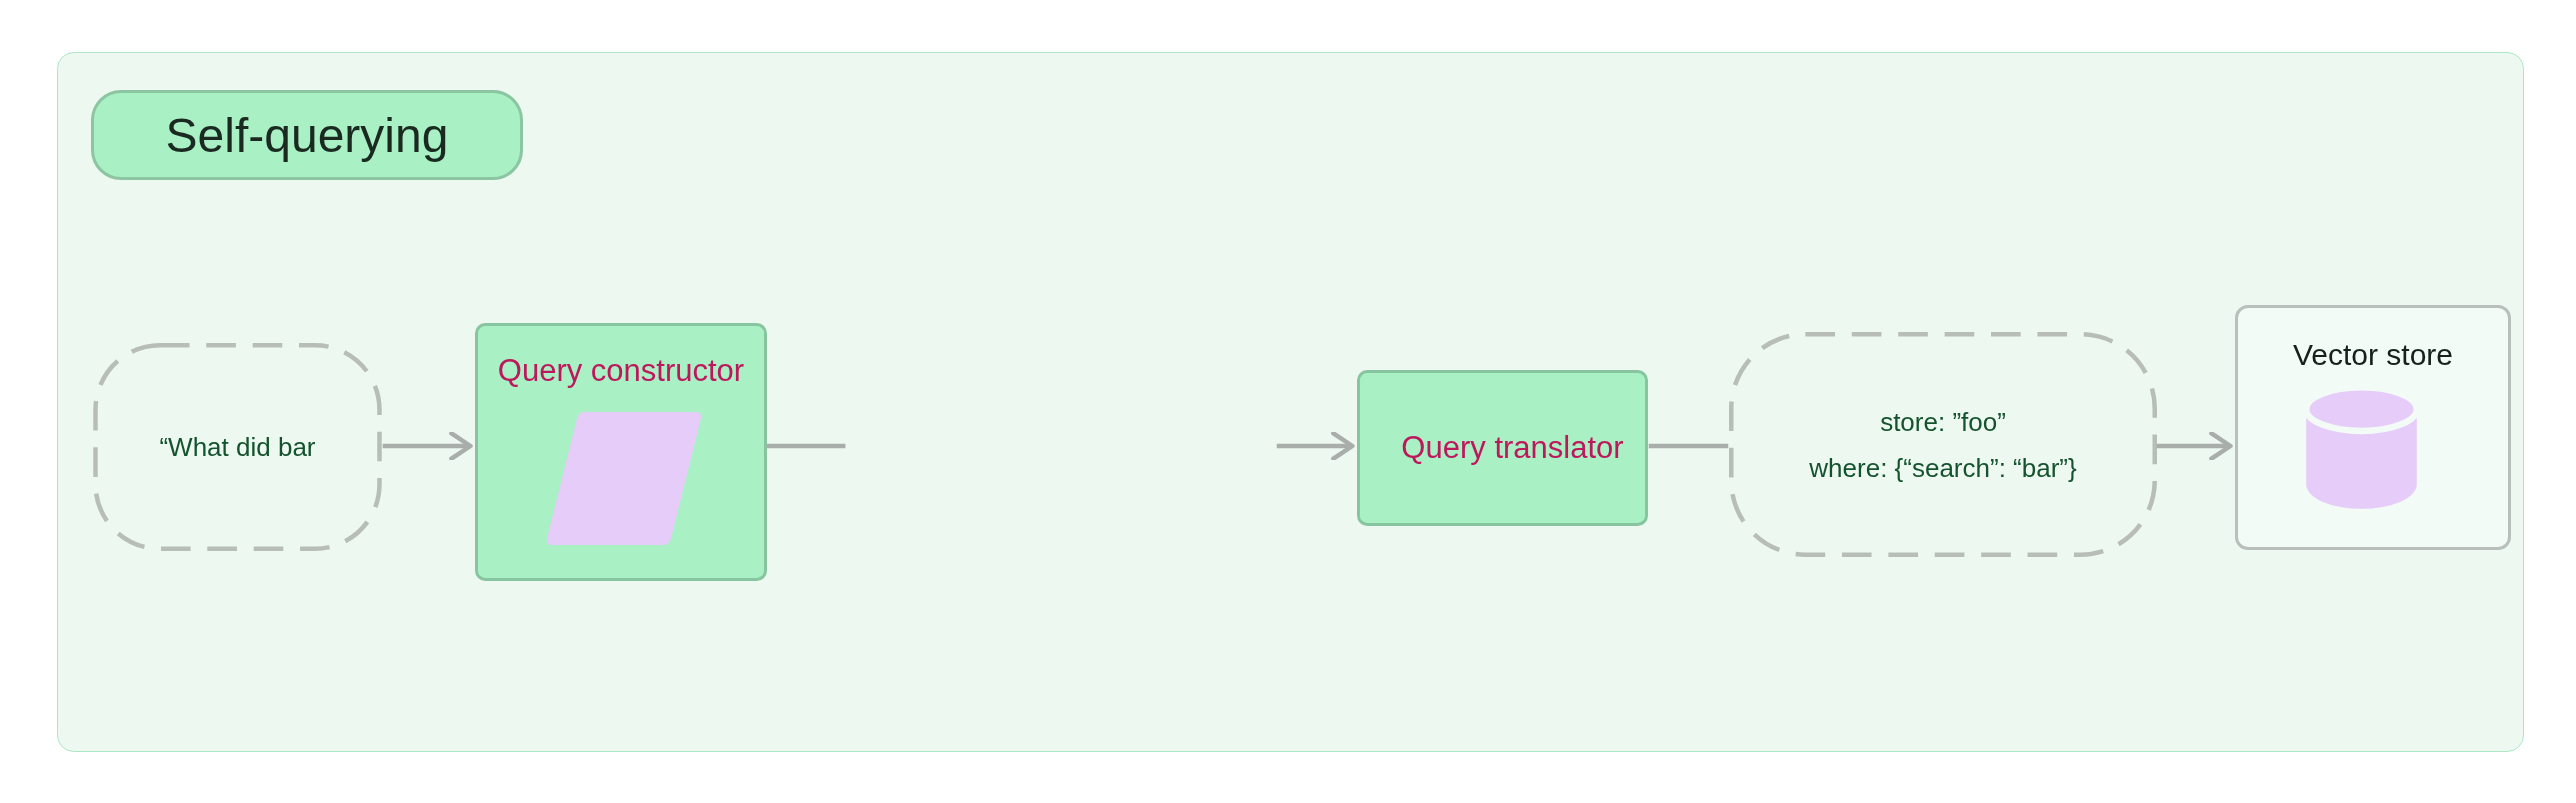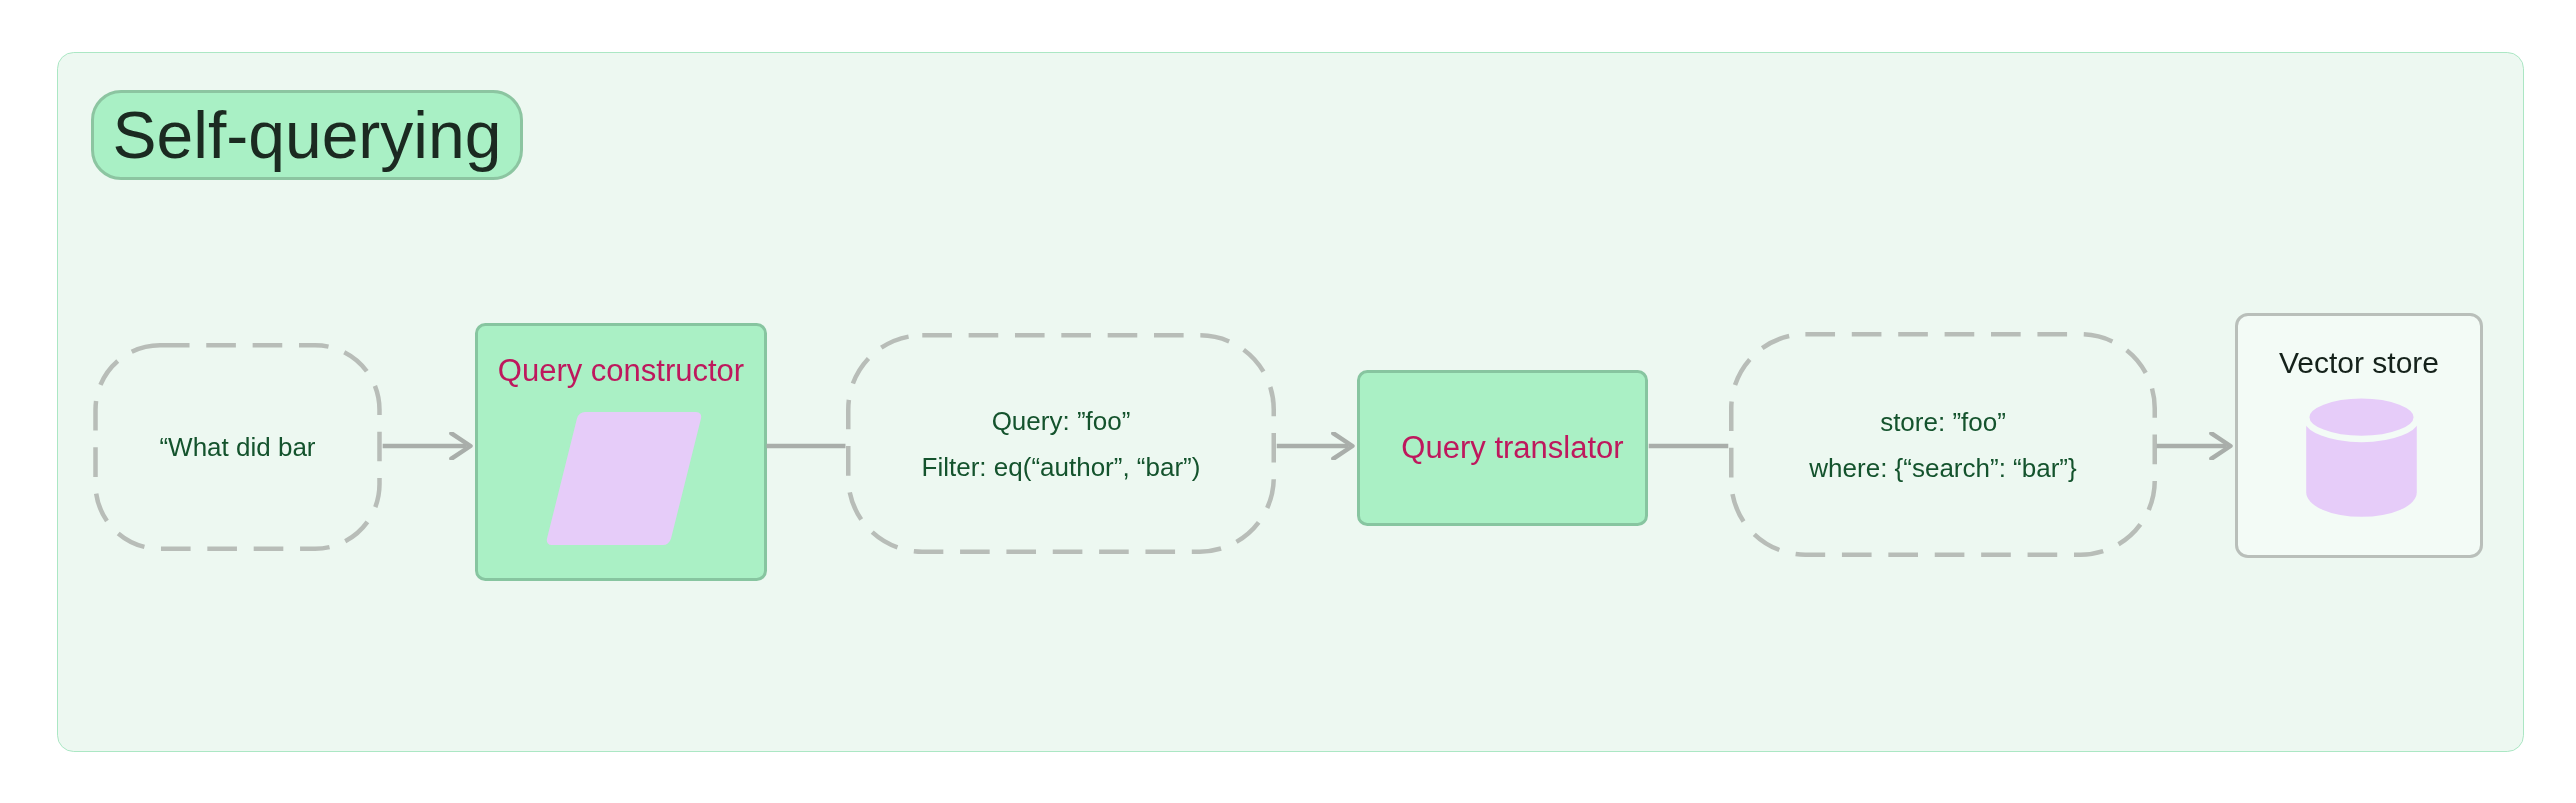--- a/index.html
+++ b/index.html
@@ -3,21 +3,21 @@
 <meta charset="utf-8">
 <style>
   html,body{margin:0;padding:0;background:#ffffff;}
   .canvas{position:relative;width:2576px;height:804px;background:#ffffff;overflow:hidden;
           font-family:"Liberation Sans", sans-serif;}
   .panel{position:absolute;left:57px;top:52px;width:2467px;height:700px;background:#edf8f1;
          border:1.9px solid #abe7c4;border-radius:16.7px;box-sizing:border-box;}
   .badge{position:absolute;left:33px;top:37px;width:432px;height:90px;background:#a9f0c5;
          border:3.9px solid #8cc5a1;border-radius:30px;box-sizing:border-box;
          display:flex;align-items:center;justify-content:center;}
-  .badge span{font-size:66px;font-weight:500;color:#1b2a21;letter-spacing:0px;}
+  .badge span{font-size:48px;font-weight:500;color:#1b2a21;letter-spacing:0px;}
   .dashed-node{position:absolute;box-sizing:border-box;}
   .dashed-node svg.border{position:absolute;left:0;top:0;}
   .node-lines{position:absolute;inset:0;display:flex;flex-direction:column;align-items:center;
               justify-content:center;text-align:center;}
   .node-lines span{font-size:26px;line-height:46px;color:#14532d;white-space:pre;}
   .green-box{position:absolute;background:#aaf0c5;border:3.9px solid #87c5a0;border-radius:10.3px;
              box-sizing:border-box;}
   .green-box .title{display:block;text-align:center;font-size:31px;color:#be185d;margin-top:27px;}
   .green-box.centered{display:flex;align-items:center;justify-content:center;}
   .green-box.centered .title{margin-top:0;}
@@ -55,29 +55,20 @@
 
     <div class="green-box" style="left:417px;top:270px;width:292px;height:258px;">
       <span class="title">Query constructor</span>
       <div class="parallelogram"></div>
     </div>
 
     <svg class="connector" style="left:708px;top:379px;" width="80" height="28" viewBox="0 0 124 44">
       <line x1="0" y1="22" x2="124" y2="22" stroke="#a9aeaa" stroke-width="7"></line>
     </svg>
 
-    <div class="dashed-node" style="left:788px;top:280px;width:430px;height:221px;">
-      <svg class="border" width="430" height="221" viewBox="0 0 668 343">
-        <rect x="3.5" y="3.5" width="661" height="336" rx="115" fill="none" stroke="#b8bdb8" stroke-width="7" stroke-dasharray="46 26"></rect>
-      </svg>
-      <div class="node-lines">
-        <span>Query: ”foo”</span>
-        <span>Filter: eq(“author”, “bar”)</span>
-      </div>
-    </div>
 
     <svg class="connector" style="left:1218px;top:379px;" width="81" height="28" viewBox="0 0 125 44">
       <line x1="0" y1="22" x2="113" y2="22" stroke="#a9aeaa" stroke-width="7"></line>
       <polyline points="89,2 119,22 89,42" fill="none" stroke="#a9aeaa" stroke-width="7" stroke-linecap="round" stroke-linejoin="round"></polyline>
     </svg>
 
     <div class="green-box centered" style="left:1299px;top:317px;width:291px;height:156px;padding-left:20px;">
       <span class="title">Query translator</span>
     </div>
 
@@ -93,21 +84,21 @@
         <span>store: ”foo”</span>
         <span>where: {“search”: “bar”}</span>
       </div>
     </div>
 
     <svg class="connector" style="left:2098px;top:379px;" width="79" height="28" viewBox="0 0 122 44">
       <line x1="0" y1="22" x2="110" y2="22" stroke="#a9aeaa" stroke-width="7"></line>
       <polyline points="86,2 116,22 86,42" fill="none" stroke="#a9aeaa" stroke-width="7" stroke-linecap="round" stroke-linejoin="round"></polyline>
     </svg>
 
-    <div class="outline-box" style="left:2177px;top:260px;width:248px;height:245px;">
+    <div class="outline-box" style="left:2177px;top:252px;width:276px;height:245px;">
       <span class="title">Vector store</span>
       <svg class="cylinder" width="115" height="126" viewBox="0 0 178 196">
         <path d="M3,36 L3,153 A86,38 0 0 0 175,153 L175,36 Z" fill="#e6ccf9"></path>
         <ellipse cx="89" cy="36" rx="86" ry="34" fill="#e6ccf9" stroke="#f3fbf6" stroke-width="10"></ellipse>
       </svg>
     </div>
 
   </div>
 </div>
 

